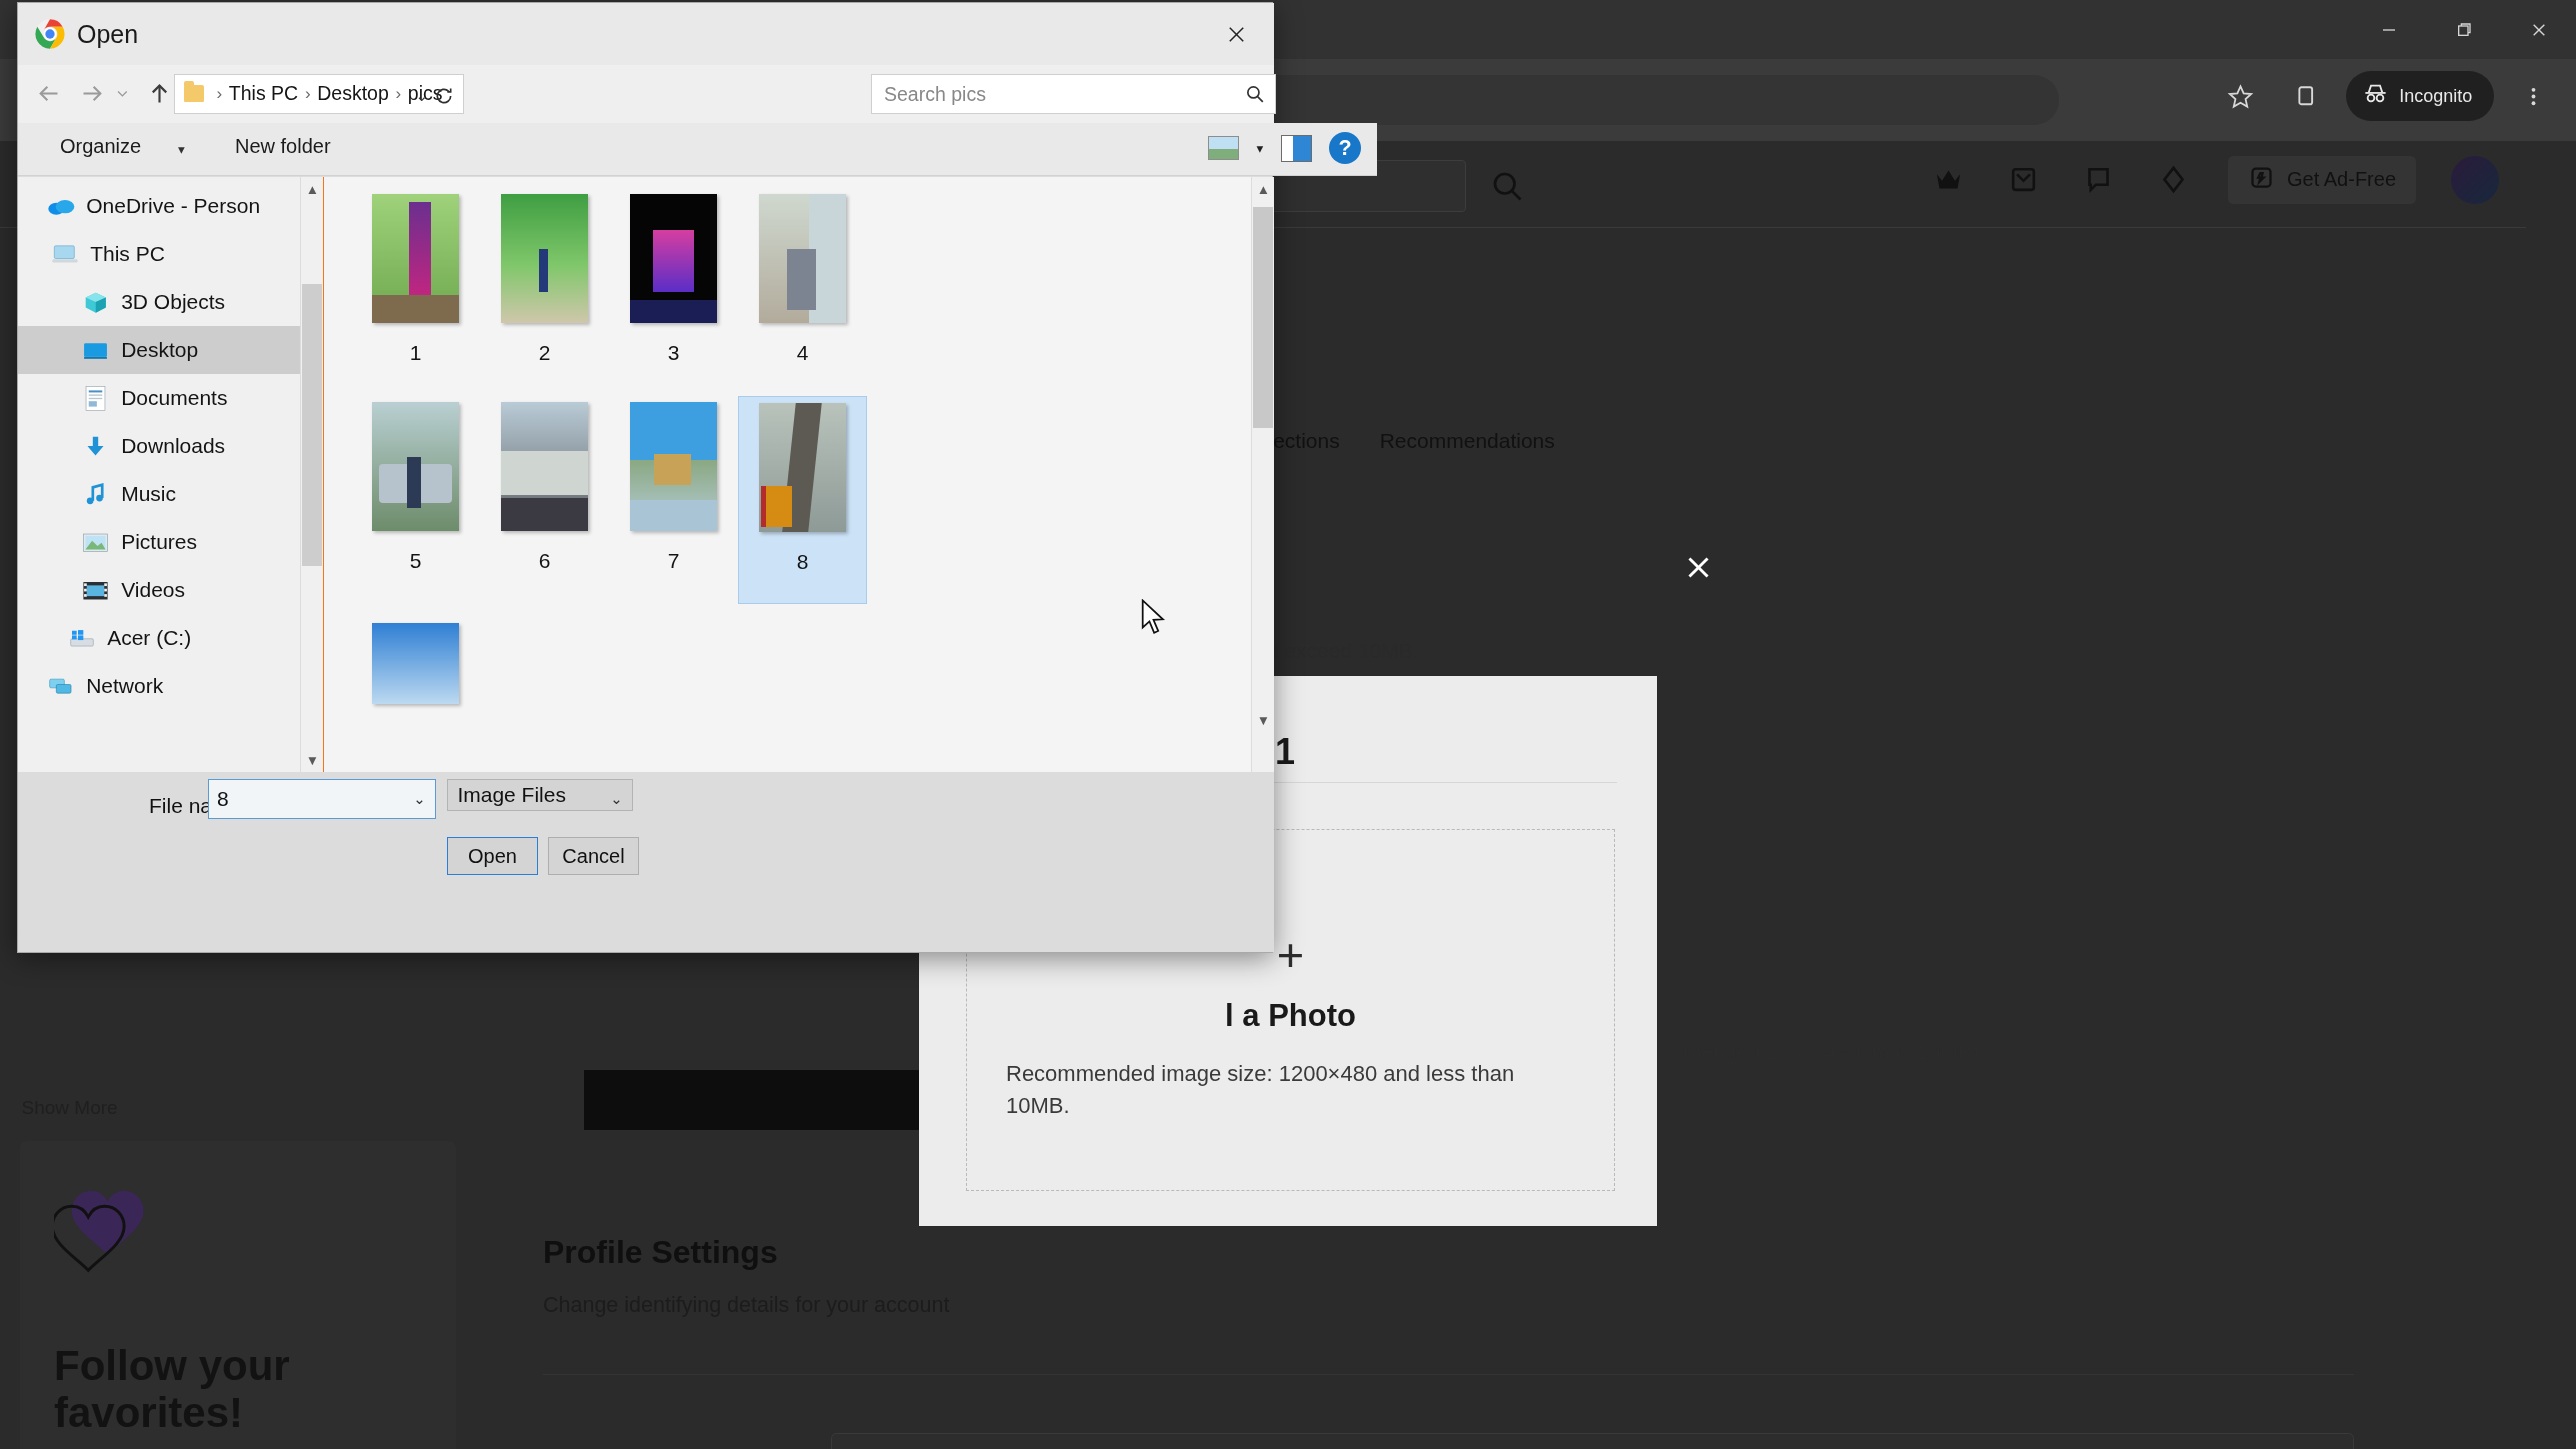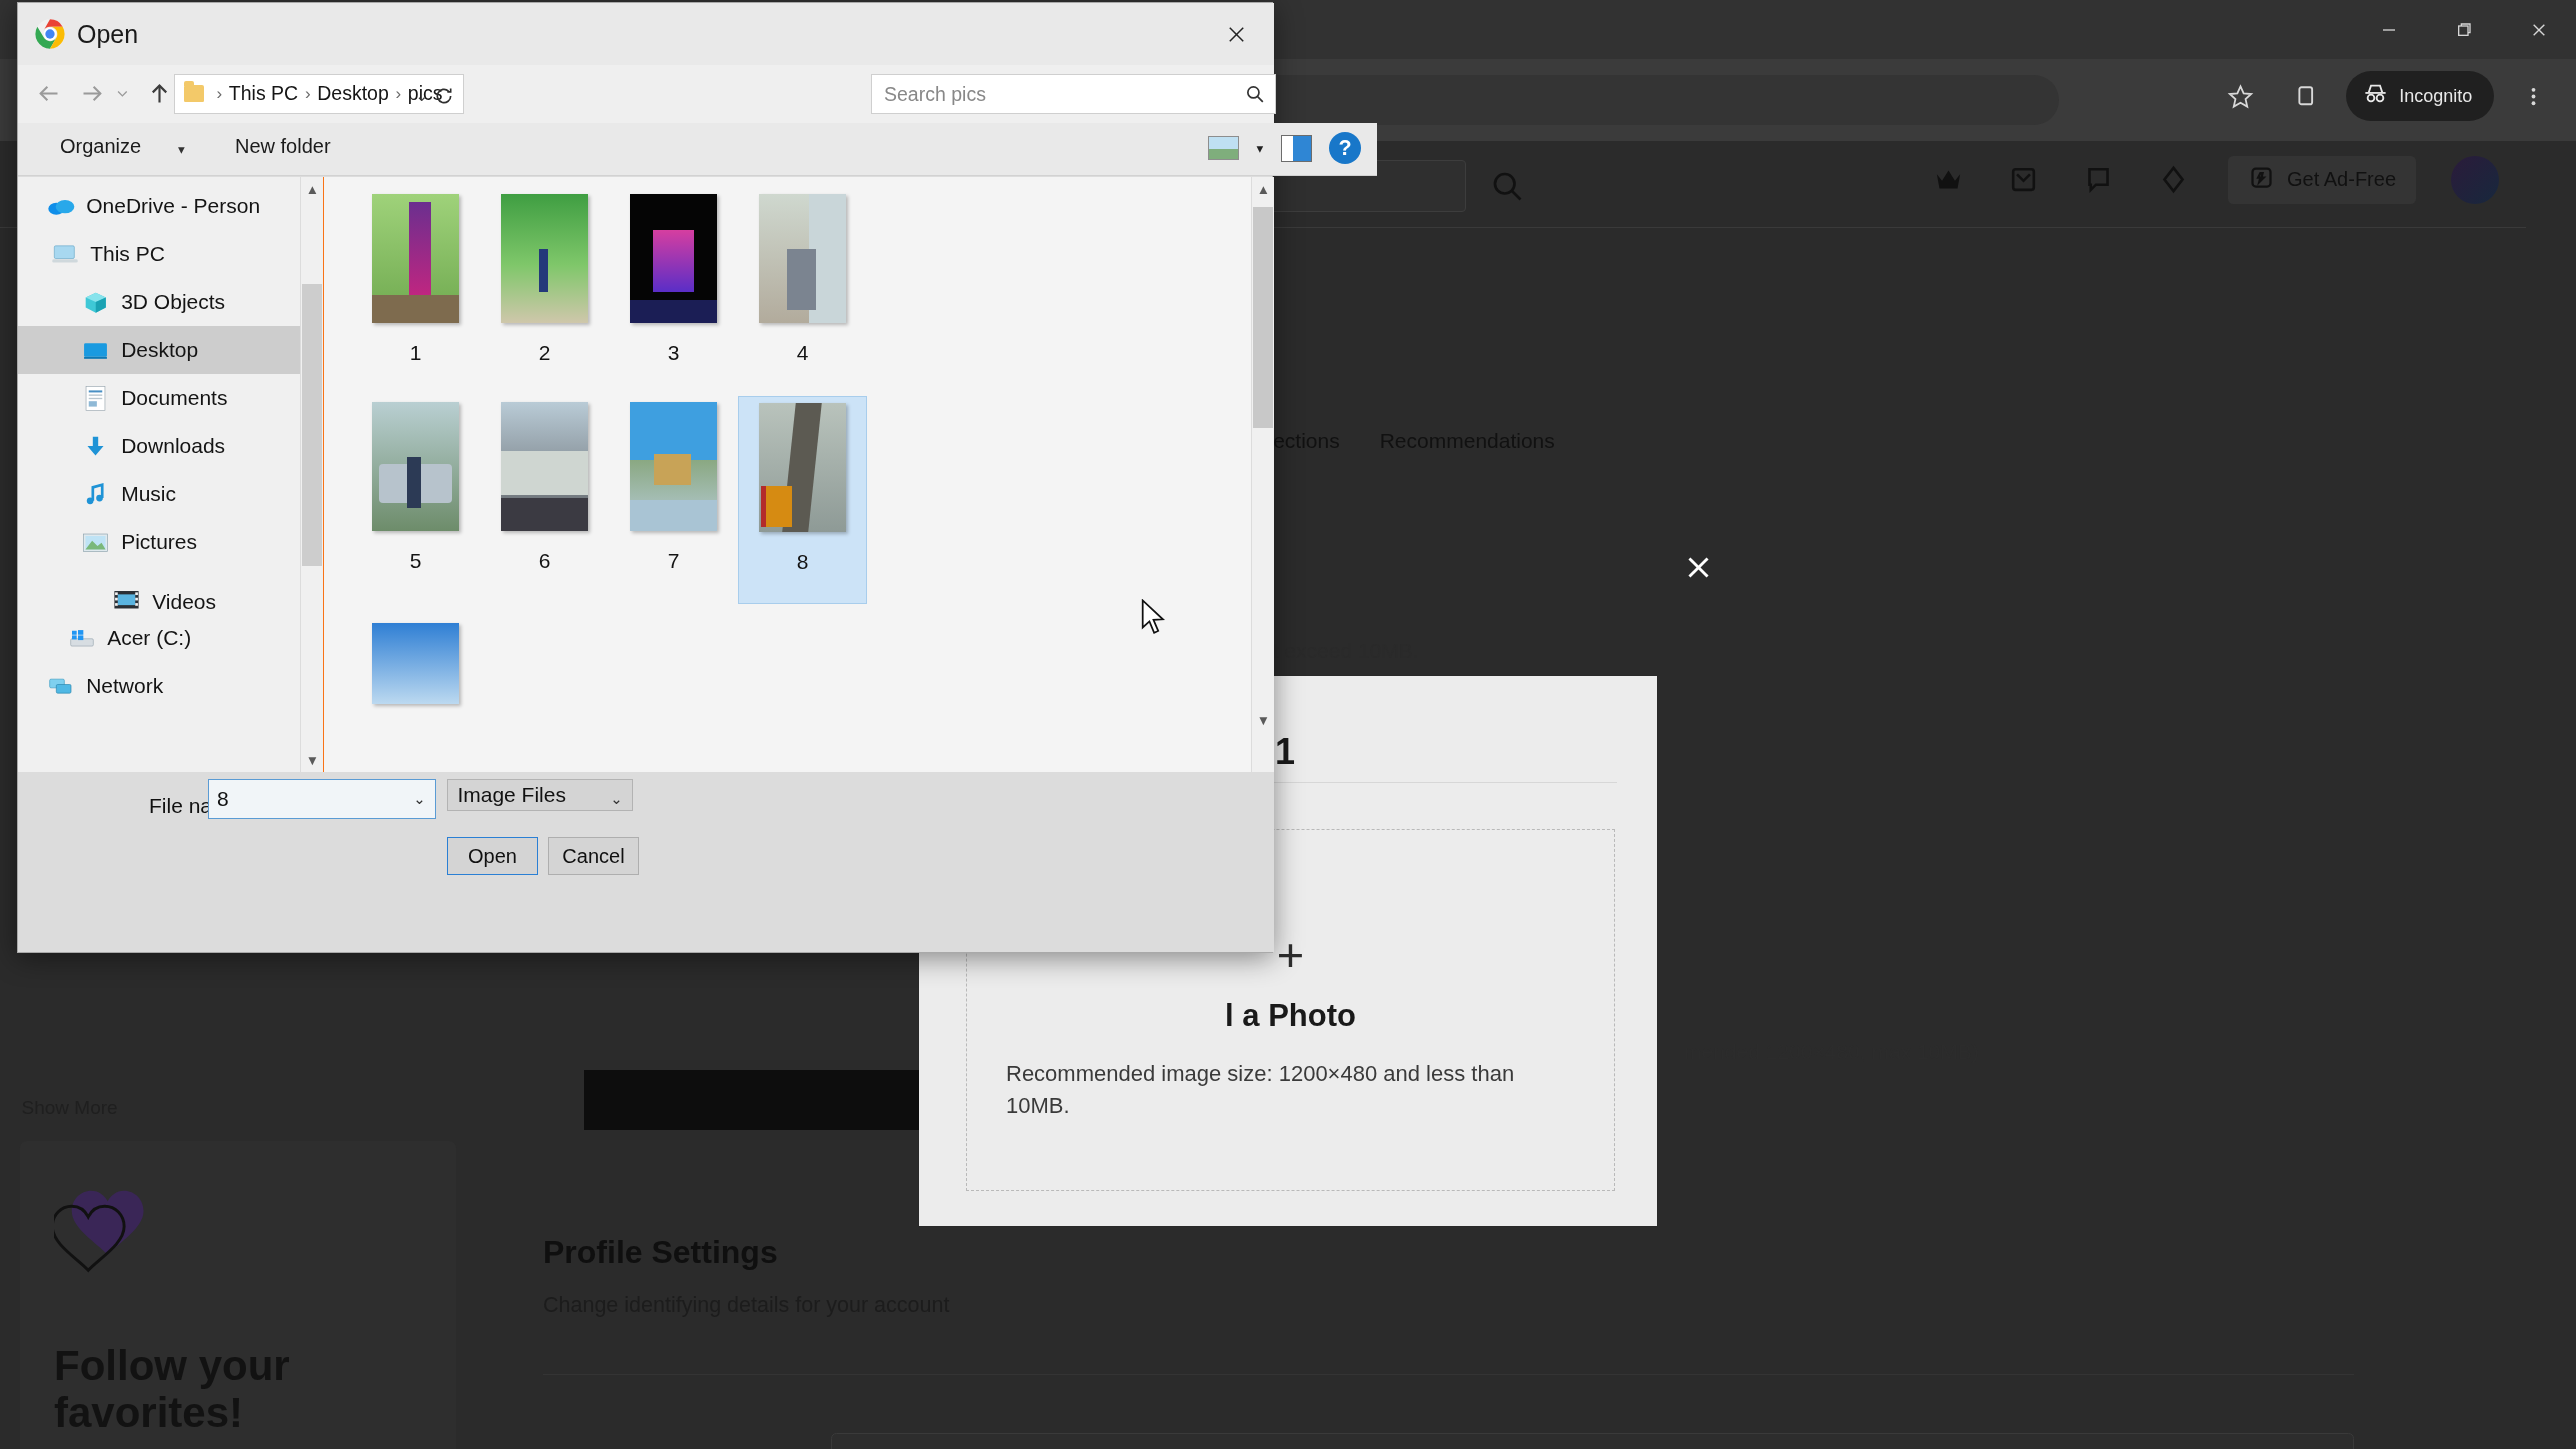--- a/index.html
+++ b/index.html
@@ -482,21 +482,21 @@
         <div class="side-item" style="padding-left:63px;">
           <span class="side-ico">
             <svg width="27" height="21.5" viewBox="0 0 40 32">
                 <rect x="2" y="3" width="36" height="26" fill="#dfe9ee" stroke="#8fa3ad"></rect>
                 <rect x="5" y="6" width="30" height="20" fill="#bfe3f5"></rect>
                 <path d="M5 26 L15 13 L23 21 L29 16 L35 26z" fill="#7ab87a"></path>
               </svg>
           </span>
           <span>Pictures</span>
         </div>
-        <div class="side-item" style="padding-left:94px;align-items:flex-end;">
+        <div class="side-item" style="padding-left:63px;">
           <span class="side-ico">
             <svg width="27" height="21.5" viewBox="0 0 40 32">
                 <rect x="2" y="3" width="36" height="26" fill="#2a2f35"></rect>
                 <rect x="7" y="8" width="26" height="16" fill="#5ab4e0"></rect>
                 <g fill="#f0f0f0">
                   <rect x="3" y="5" width="4" height="4"></rect>
                   <rect x="3" y="13" width="4" height="4"></rect>
                   <rect x="3" y="21" width="4" height="4"></rect>
                   <rect x="33" y="5" width="4" height="4"></rect>
                   <rect x="33" y="13" width="4" height="4"></rect>

